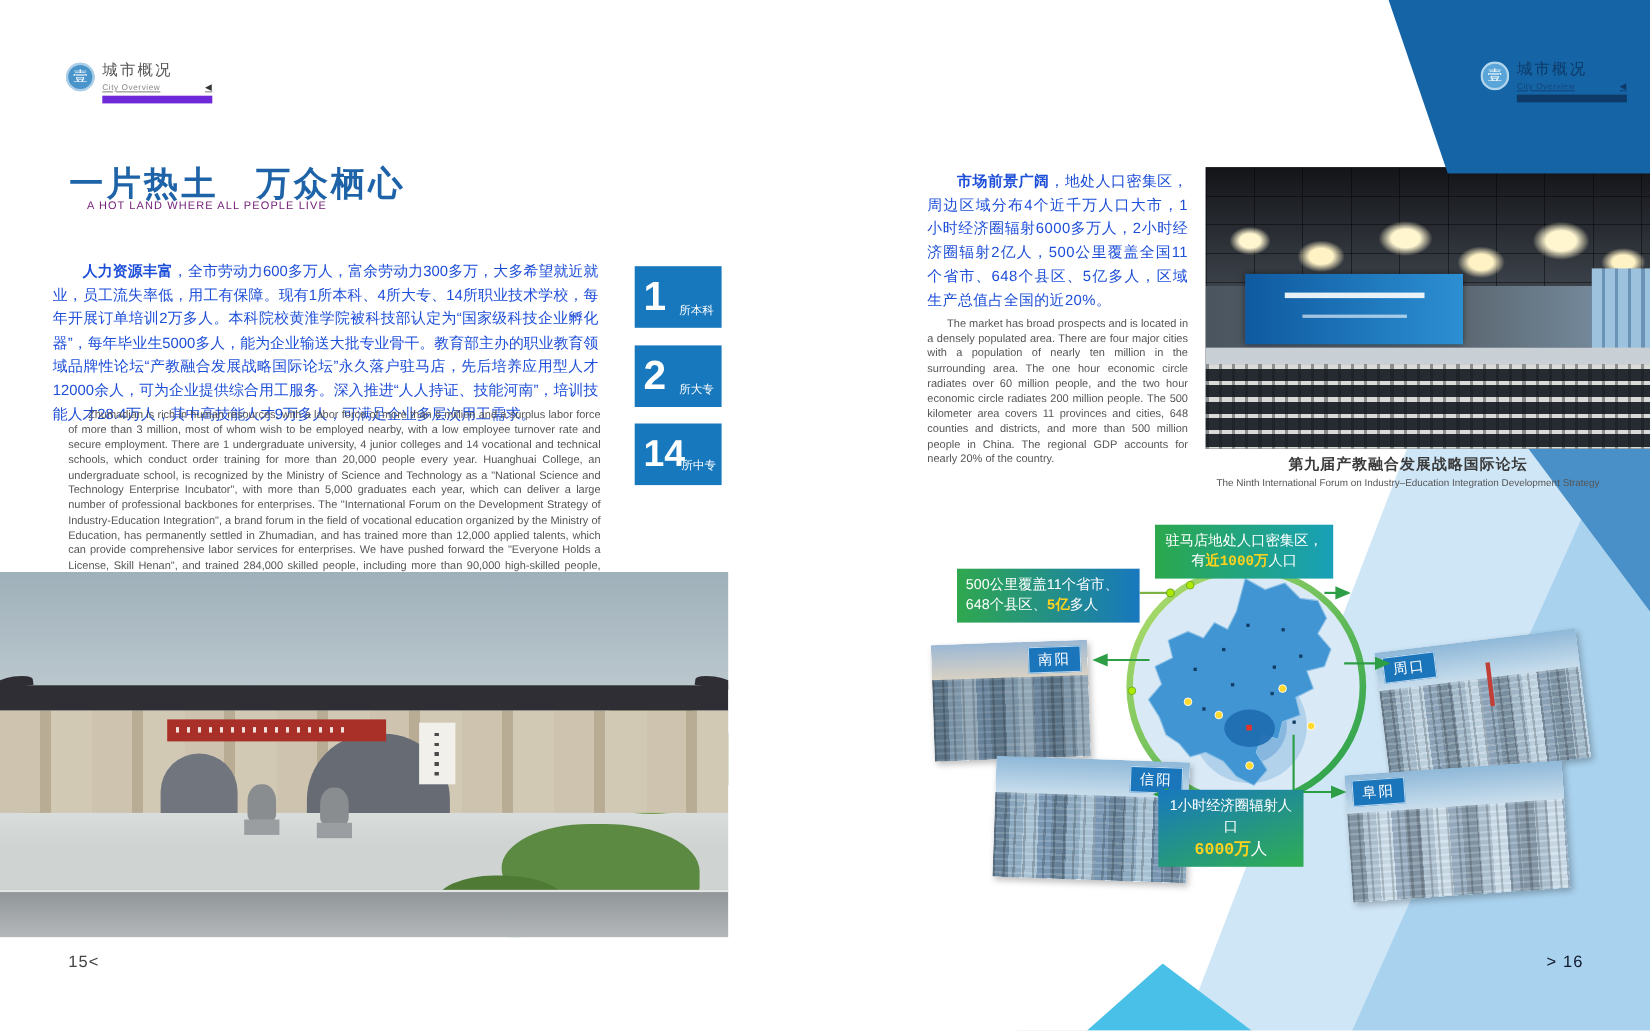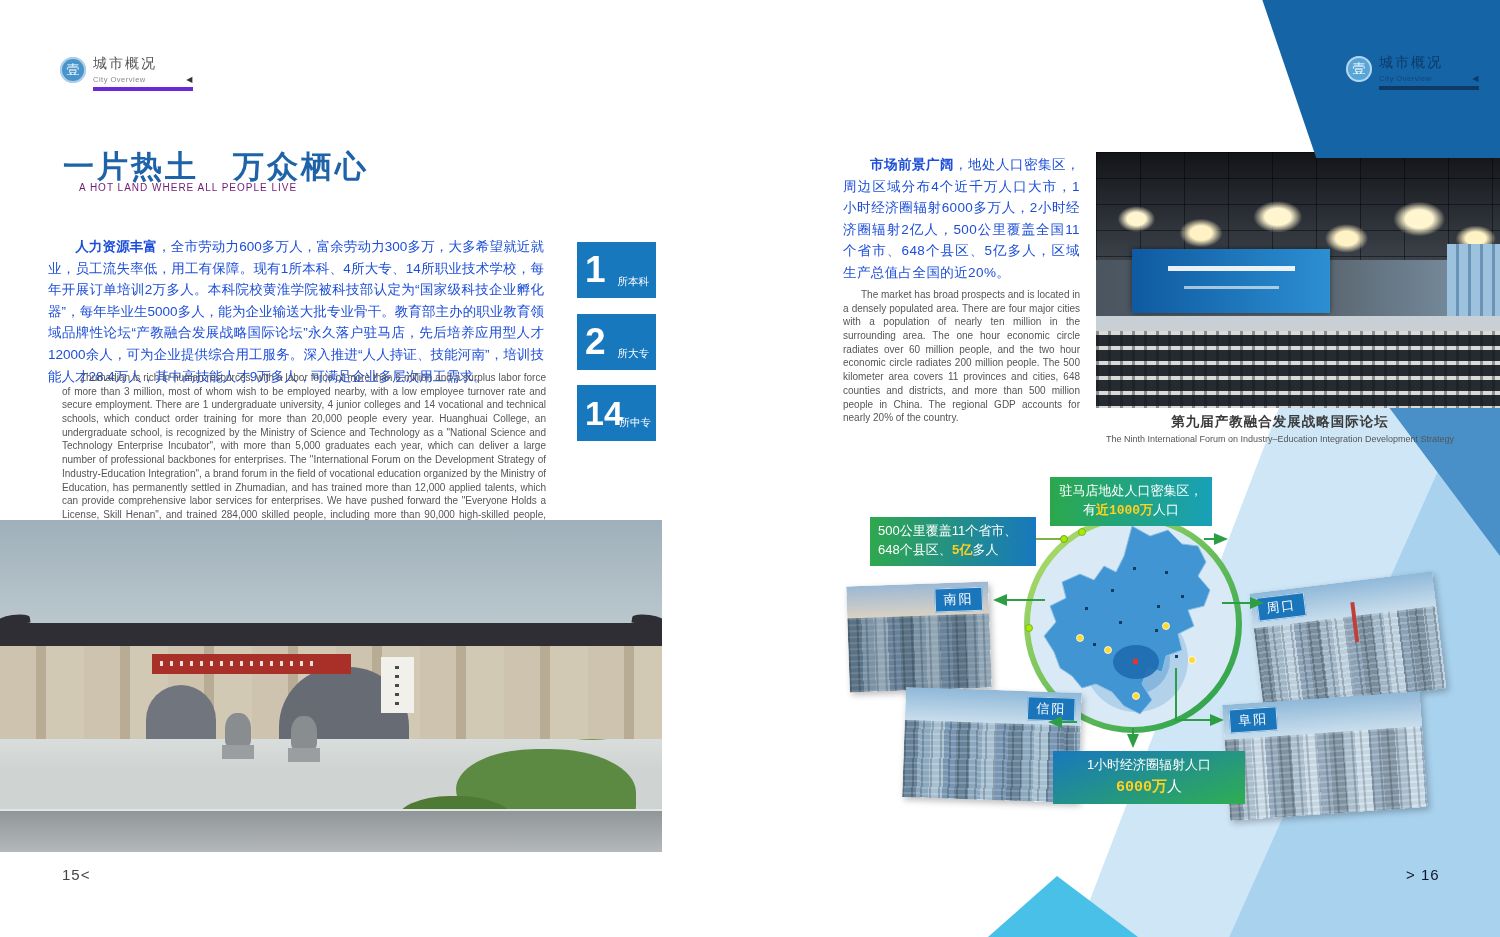--- a/index.html
+++ b/index.html
@@ -20,21 +20,21 @@
   
   .hdr{position:absolute;display:flex;align-items:flex-start;z-index:8;}
   .hdr-left{left:60px;top:55px;}
   .hdr-right{left:1346px;top:54px;}
   .hdr-badge{width:26px;height:26px;border-radius:50%;background:#4a94cc;color:#fff;
       font-size:13px;line-height:26px;text-align:center;flex:0 0 26px;
       box-shadow:inset 0 0 0 2px rgba(255,255,255,.55);margin-right:7px;margin-top:2px;}
   .hdr-right .hdr-badge{background:#5aa5d8;}
   .hdr-zh{font-size:14px;color:#555;letter-spacing:2px;}
   .hdr-en{font-size:7.5px;color:#888;letter-spacing:.5px;padding:2px 0 3px 0;
-      border-bottom:4px solid #6d28d9;min-width:100px;display:flex;justify-content:space-between;align-items:flex-end;}
+      border-bottom:7px solid #6d28d9;min-width:100px;display:flex;justify-content:space-between;align-items:flex-end;text-decoration:underline;}
   .hdr-arrow{font-size:8px;color:#333;line-height:1;}
   .hdr-right .hdr-zh{color:#0e3a68;}
   .hdr-right .hdr-en{color:#16457a;border-bottom-color:#0e3a68;}
   .hdr-right .hdr-arrow{color:#0e3a68;}
   
   .title-zh{position:absolute;left:63px;top:146px;font-size:31px;font-weight:bold;
       color:#1e63a8;letter-spacing:3px;font-family:"Liberation Serif","DejaVu Serif",serif;z-index:2;}
   .title-en{position:absolute;left:79px;top:182px;font-size:10px;color:#701a75;letter-spacing:1px;z-index:2;}
   .para-zh{position:absolute;font-size:13.5px;color:#1d4ed8;line-height:1.6;text-align:justify;z-index:2;}
   .para-zh .lead{font-weight:bold;}
@@ -113,21 +113,21 @@
   
   .map-wrap{position:absolute;left:1016px;top:510px;width:234px;height:232px;z-index:3;}
   .info-box{position:absolute;color:#fff;font-size:13px;line-height:1.45;padding:5px 8px;z-index:5;
       box-sizing:border-box;}
   .info-box .hl{color:#ffd21e;font-weight:bold;font-family:Liberation Mono, monospace;}
   .box-top{left:1050px;top:477px;width:162px;text-align:center;
       background:linear-gradient(90deg,#2ba84c,#18a0b8);}
   .box-left{left:870px;top:517px;width:166px;background:linear-gradient(90deg,#2fa84e,#1878be);}
   .box-right{left:1231px;top:517px;width:162px;background:linear-gradient(90deg,#2fae52,#1878be);}
   .box-right .l1{display:block;text-align:right;}
-  .box-bottom{left:1053px;top:751px;width:192px;text-align:center;
+  .box-bottom{left:1053px;top:718px;width:132px;text-align:center;
       background:linear-gradient(160deg,#1878be,#2fae52);}
   .box-bottom .l2{font-size:15px;}
   .connector-svg{position:absolute;left:840px;top:460px;width:660px;height:420px;z-index:4;pointer-events:none;}
   
   .city-photo{position:absolute;z-index:3;overflow:hidden;box-shadow:2px 3px 6px rgba(0,0,0,.25);}
   .city-sky{position:absolute;left:0;top:0;width:100%;height:38%;background:linear-gradient(180deg,#8fb8d8,#d8e8f2);}
   .city-bldg{position:absolute;left:0;top:30%;width:100%;height:70%;
       background:
         repeating-linear-gradient(90deg, rgba(0,0,0,.18) 0 2px, transparent 2px 9px),
         repeating-linear-gradient(180deg, rgba(255,255,255,.12) 0 2px, transparent 2px 6px),

